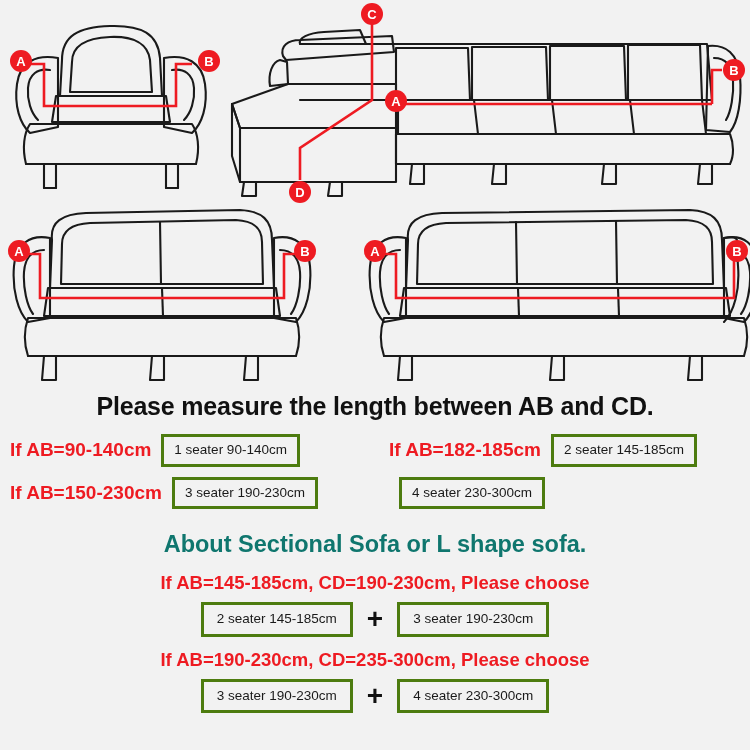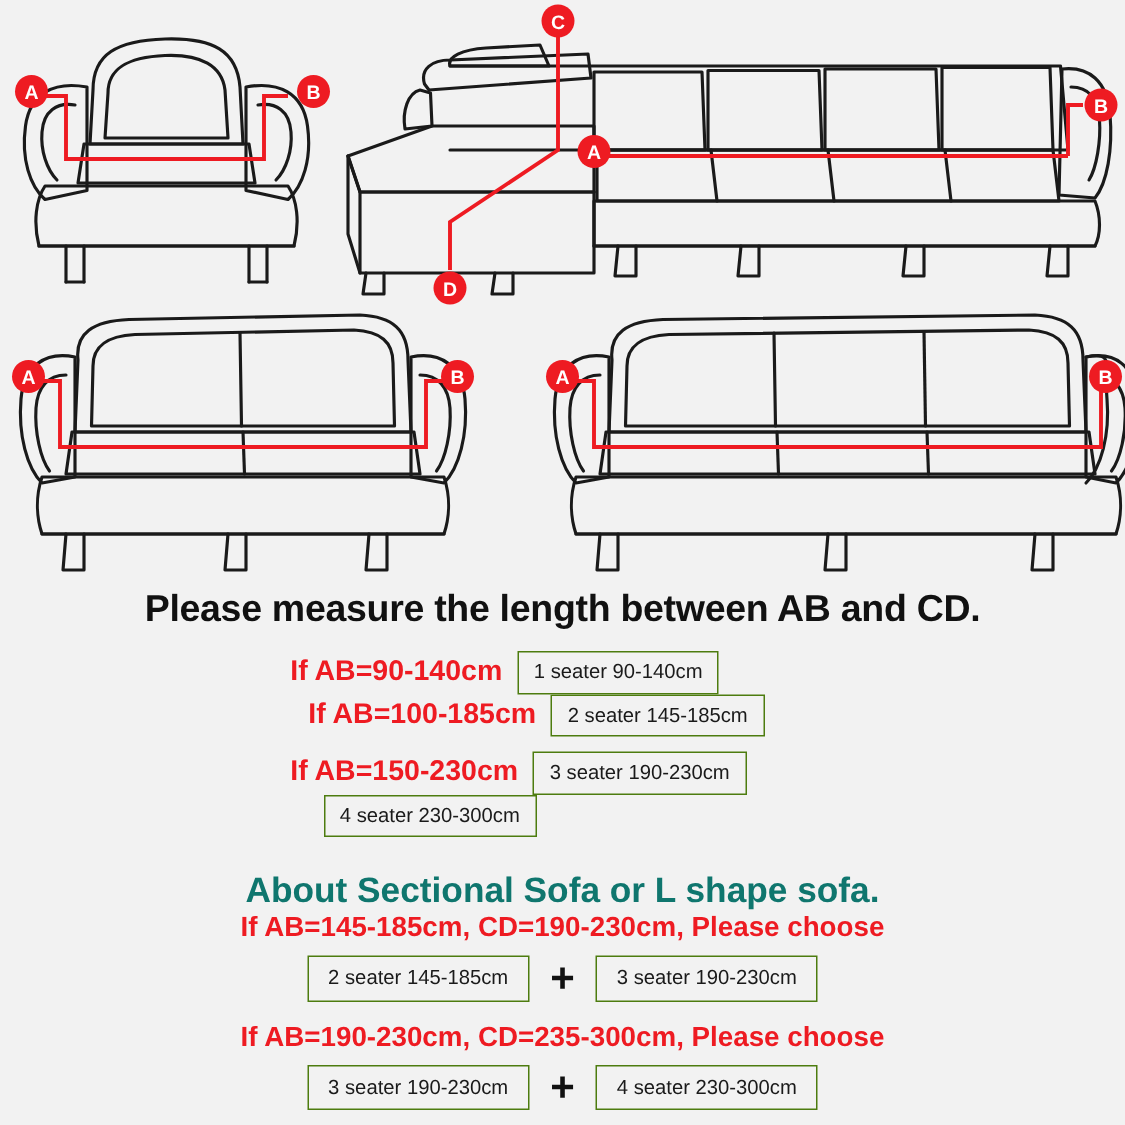--- a/index.html
+++ b/index.html
@@ -51,21 +51,20 @@
   }
   .rows {
     margin-top: 13px;
     padding: 0 8px;
   }
   .row {
     display: flex;
     align-items: center;
     justify-content: center;
     margin-bottom: 10px;
-    flex-direction: column;
   }
   .cell {
     display: flex;
     align-items: center;
     width: 50%;
     box-sizing: border-box;
   }
   .cell.left {
     justify-content: flex-start;
     padding-left: 2px;
@@ -74,30 +73,31 @@
     justify-content: flex-start;
     padding-left: 14px;
   }
   .cond {
     color: #ee1b22;
     font-weight: bold;
     font-size: 19px;
     white-space: nowrap;
   }
   .box {
-    border: 1px solid #4d7c0f;
+    border: 3px solid #4d7c0f;
     background: #f2f2f2;
     color: #1a1a1a;
     font-size: 13.5px;
     padding: 6px 10px 7px 10px;
     white-space: nowrap;
     margin-left: 10px;
     line-height: 1;
   }
   .sect {
+    margin-top: 14px;
     text-align: center;
   }
   .sect-line {
     color: #ee1b22;
     font-weight: bold;
     font-size: 18.5px;
     margin-bottom: 8px;
   }
   .combo {
     display: flex;
@@ -281,21 +281,21 @@
 
     <div class="headline">Please measure the length between AB and CD.</div>
 
     <div class="rows">
       <div class="row">
         <div class="cell left">
           <span class="cond">If AB=90-140cm</span>
           <span class="box">1 seater 90-140cm</span>
         </div>
         <div class="cell right">
-          <span class="cond">If AB=100-185cm</span>
+          <span class="cond">If AB=182-185cm</span>
           <span class="box">2 seater 145-185cm</span>
         </div>
       </div>
       <div class="row">
         <div class="cell left">
           <span class="cond">If AB=150-230cm</span>
           <span class="box">3 seater 190-230cm</span>
         </div>
         <div class="cell right">
           <span class="box">4 seater 230-300cm</span>

